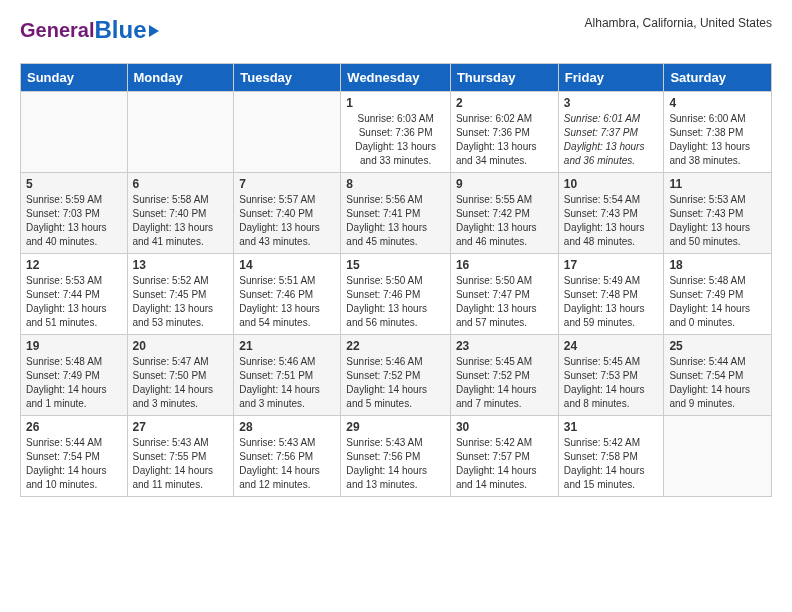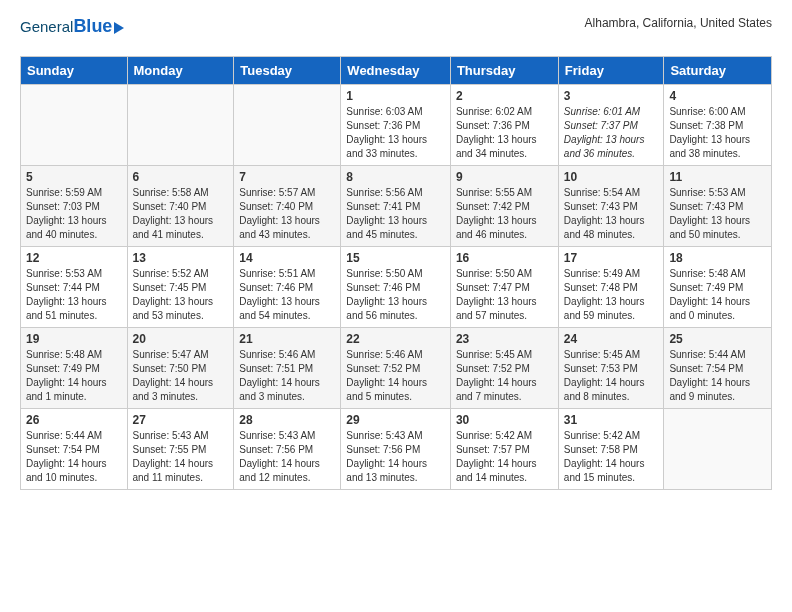--- a/index.html
+++ b/index.html
@@ -19,26 +19,26 @@
     .logo {
       display: flex;
       flex-direction: column;
       align-items: flex-start;
     }
     .logo-text {
       display: flex;
       align-items: center;
     }
     .logo-general {
-      font-size: 15px;
-      font-weight: normal;
-      color: #0c4a6e;
+      font-size: 20px;
+      font-weight: bold;
+      color: #701a75;
     }
     .logo-blue {
-      font-size: 18px;
+      font-size: 24px;
       font-weight: bold;
       color: #1565c0;
     }
     .logo-arrow {
       width: 0;
       height: 0;
       border-left: 10px solid #1565c0;
       border-top: 6px solid transparent;
       border-bottom: 6px solid transparent;
       margin-left: 2px;
@@ -129,21 +129,21 @@
         <th>Saturday</th>
       </tr>
   </thead>
   <tbody id="calendar-body">
   <tr>
         <td class="empty"></td>
         <td class="empty"></td>
         <td class="empty"></td>
         <td>
           <span class="day-number">1</span>
-          <div class="day-info" style="white-space: pre-line;">Sunrise: 6:03 AM
+          <div class="day-info" style="white-space: pre-line; text-align: center;">Sunrise: 6:03 AM
 Sunset: 7:36 PM
 Daylight: 13 hours
 and 33 minutes.</div>
         </td>
         <td>
           <span class="day-number">2</span>
           <div class="day-info" style="white-space: pre-line;">Sunrise: 6:02 AM
 Sunset: 7:36 PM
 Daylight: 13 hours
 and 34 minutes.</div>

